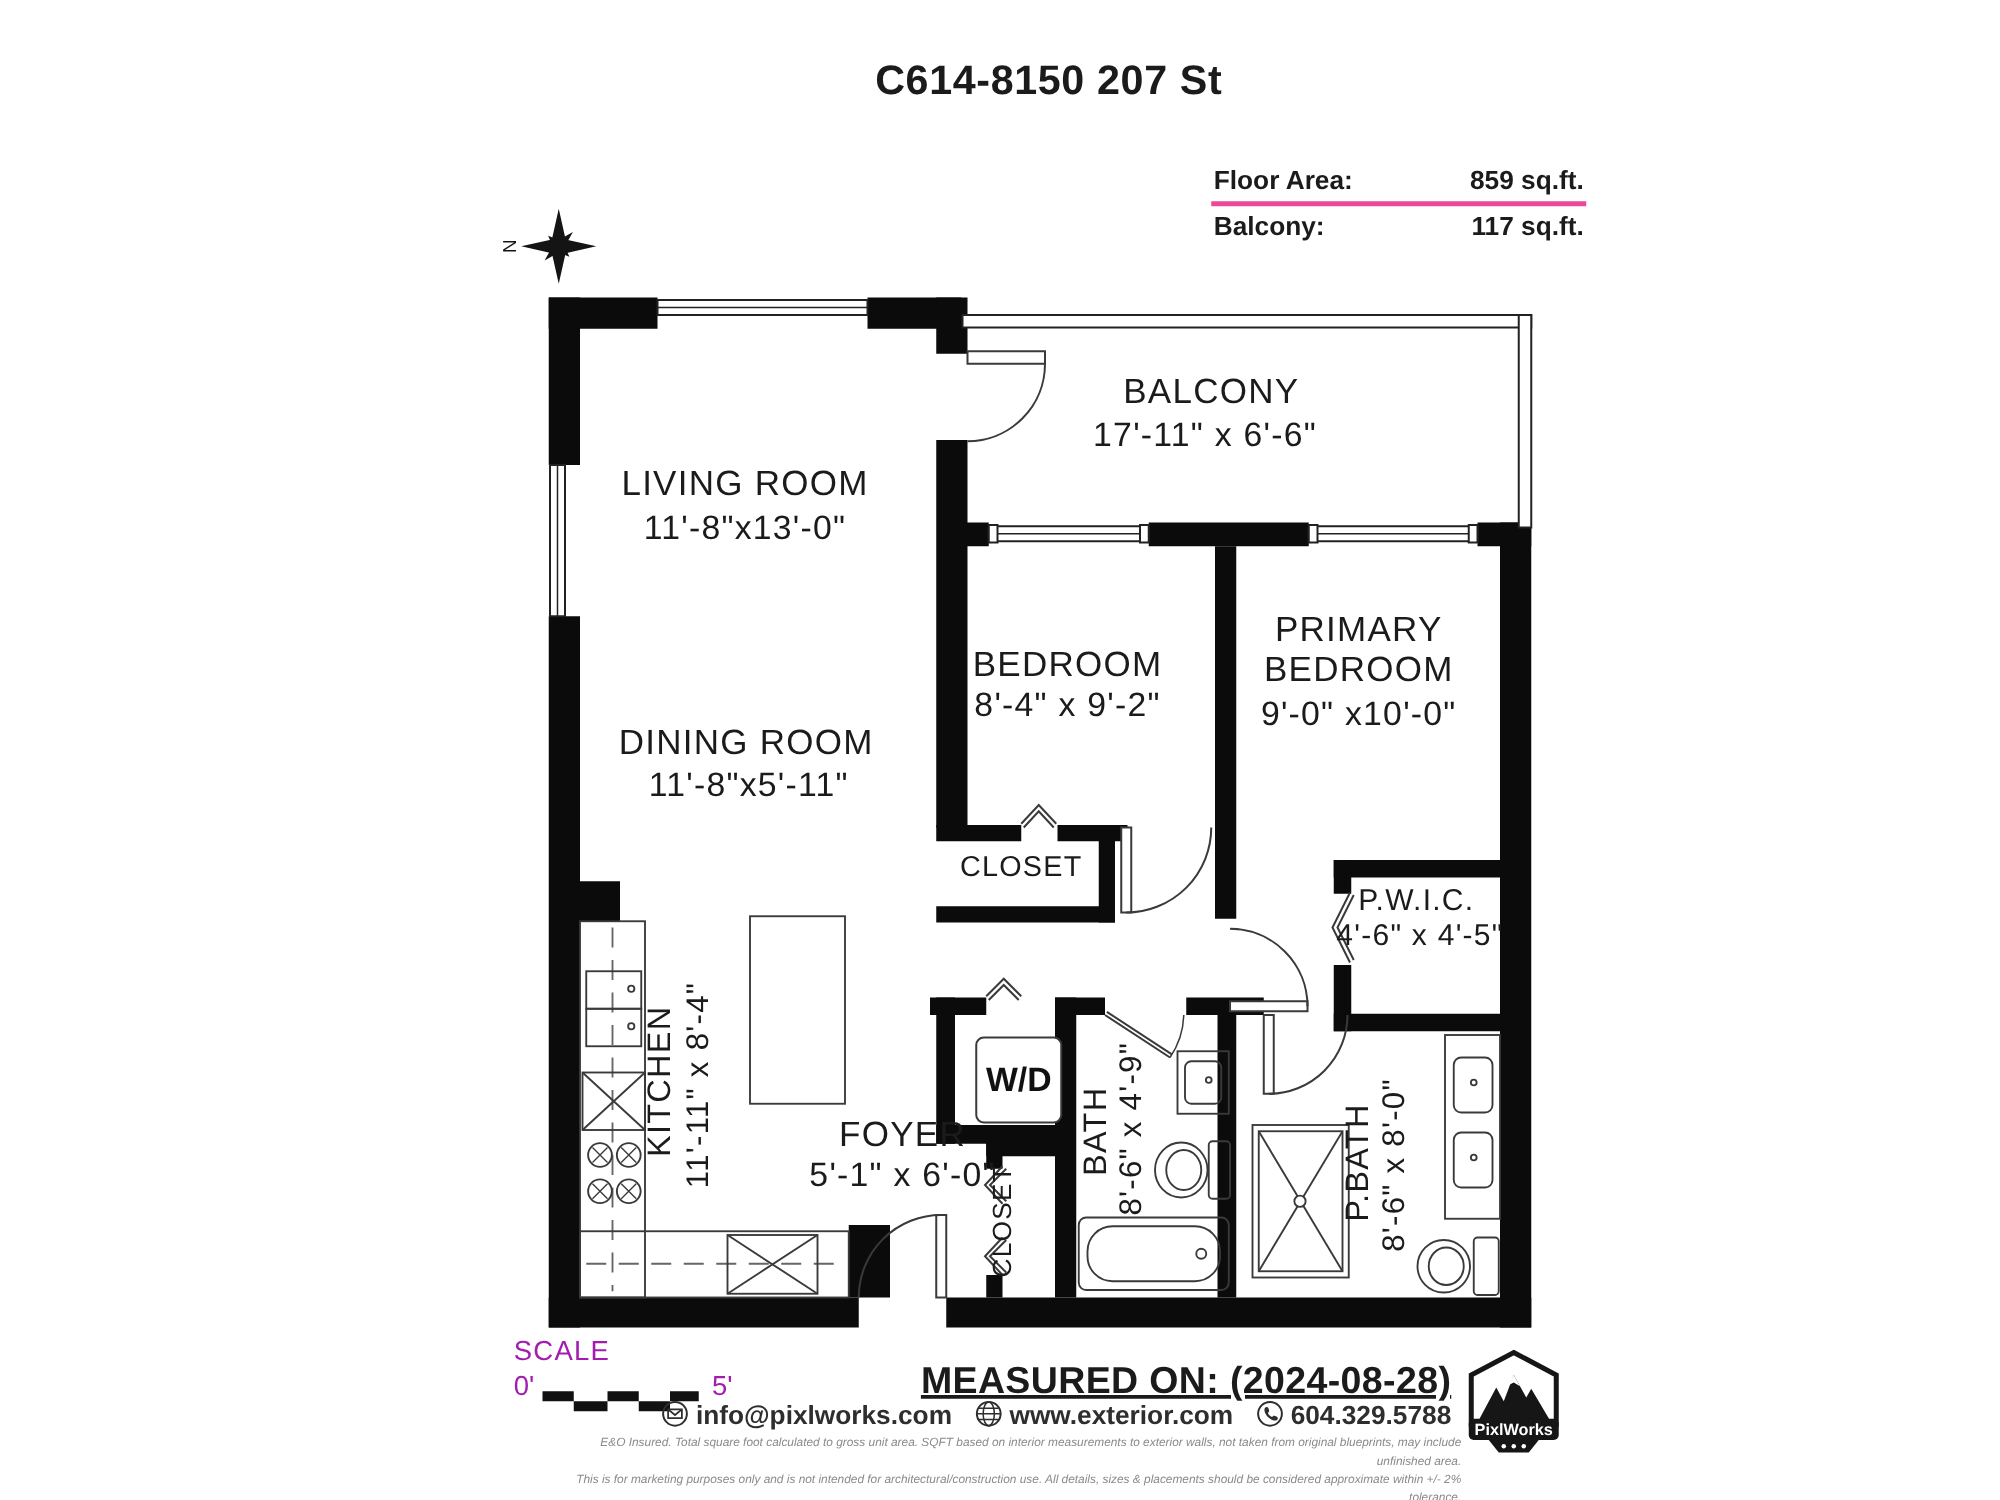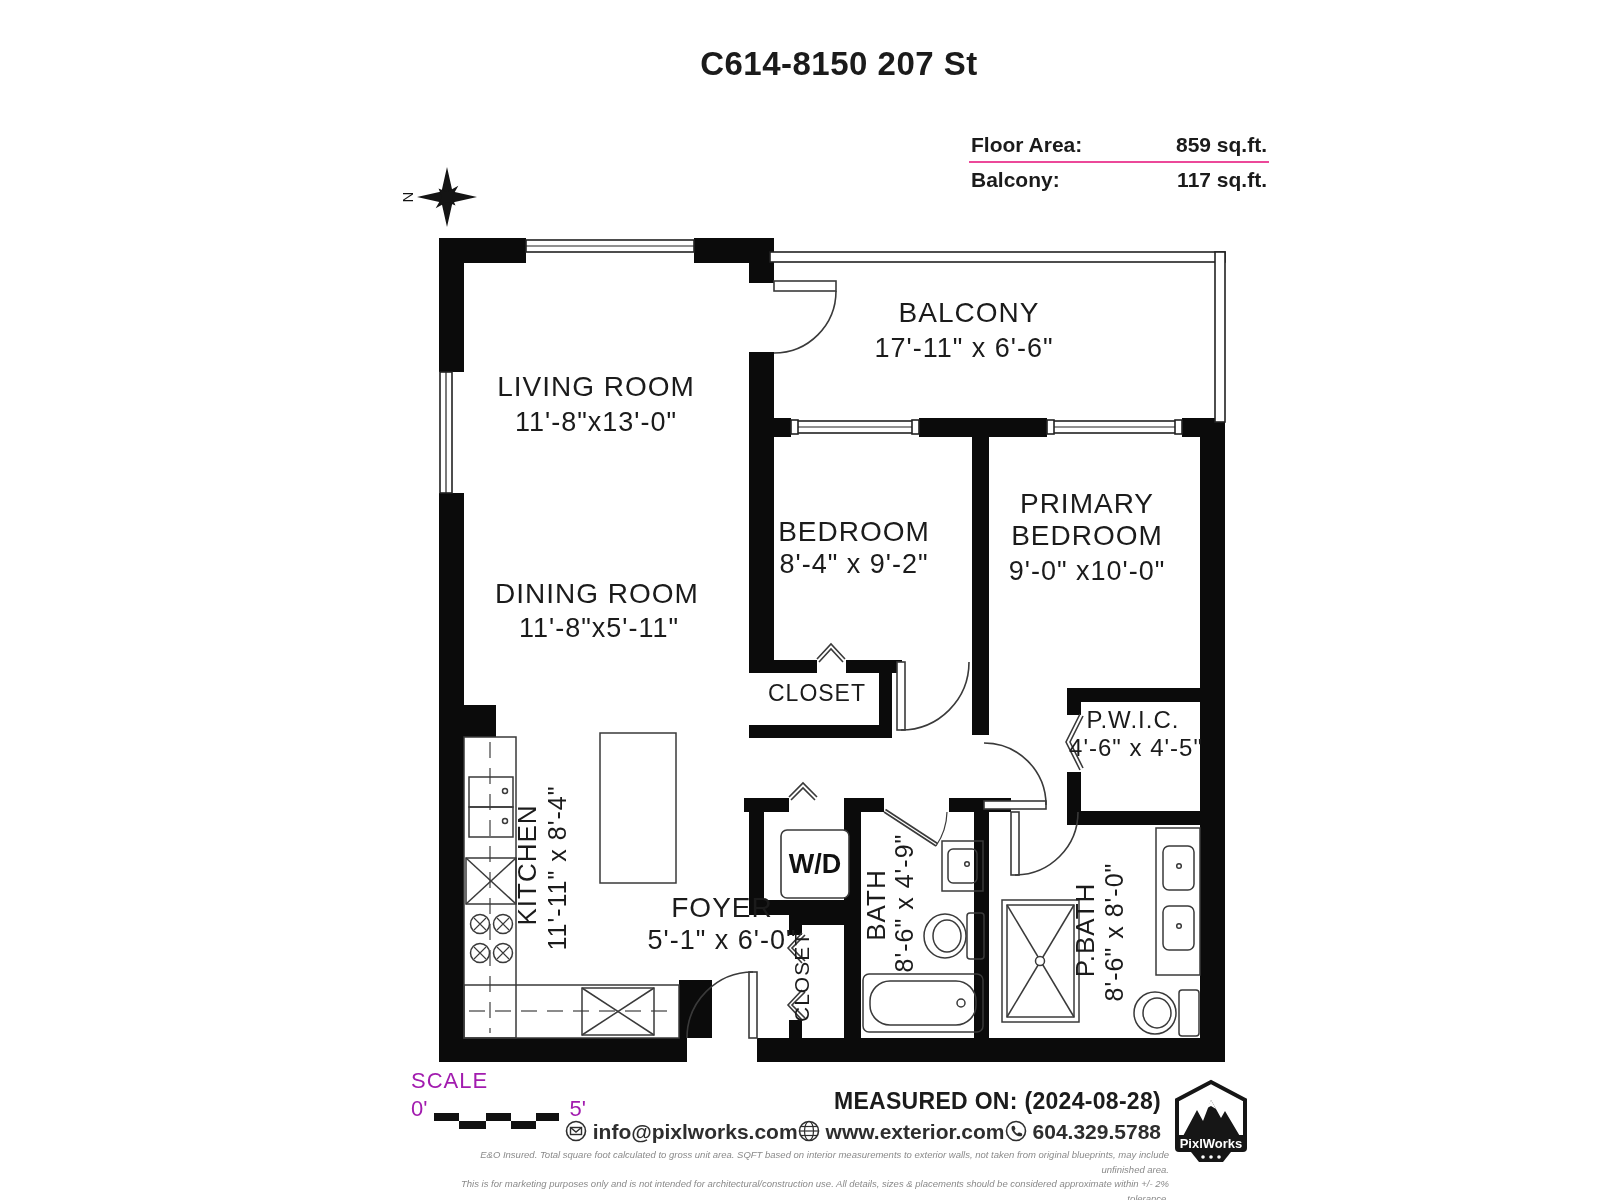--- a/index.html
+++ b/index.html
@@ -3,28 +3,28 @@
 <meta charset="utf-8">
 <style>
   html,body{margin:0;padding:0;background:#ffffff;}
   #stage{position:relative;width:1600px;height:1200px;background:#ffffff;overflow:hidden;
          font-family:"Liberation Sans",sans-serif;color:#1b1b1b;margin-left:39px;}
   .title{position:absolute;left:0;top:46px;width:1600px;text-align:center;line-height:1.1;}
   .title .l1{font-size:33px;font-weight:bold;letter-spacing:.5px;}
   .title .l2{font-size:30px;font-weight:bold;margin-top:2px;}
   .info{position:absolute;left:930px;top:128px;width:300px;font-size:21px;}
   .info .row{display:flex;justify-content:space-between;padding:5px 2px 4px 2px;font-weight:bold;}
-  .info .row.em{font-weight:bold;border-bottom:2px solid #ec4899;}
+  .info .row.em{font-weight:bold;border-bottom:4px solid #ec4899;}
   .plan{position:absolute;left:0;top:0;}
   .scaleblk{position:absolute;left:372px;top:1068px;width:175px;font-size:21px;color:#a21caf;}
   .scaleblk .lbl{font-size:22px;letter-spacing:1px;}
   .scaleblk .ends{display:flex;justify-content:space-between;margin-top:2px;font-size:22px;}
   .footer{position:absolute;right:478px;top:1088px;width:900px;text-align:right;}
-  .footer .measured{font-size:23px;font-weight:bold;letter-spacing:.3px;}
-  .contact{position:absolute;right:478px;top:1120px;display:flex;align-items:center;
+  .footer .measured{font-size:30px;font-weight:bold;letter-spacing:.3px;text-decoration:underline;}
+  .contact{position:absolute;right:478px;top:1120px;display:flex;gap:18px;align-items:center;
            font-size:21px;font-weight:bold;color:#2e2e2e;white-space:nowrap;}
   .contact .ic{display:inline-block;vertical-align:-3px;margin-right:6px;}
   .disc{position:absolute;right:470px;top:1148px;width:720px;text-align:right;
         font-size:9.5px;font-style:italic;color:#8a8a8a;line-height:1.55;}
   .logo{position:absolute;left:1130px;top:1078px;}
 </style>
 </head>
 <body>
 
 <div id="stage">

